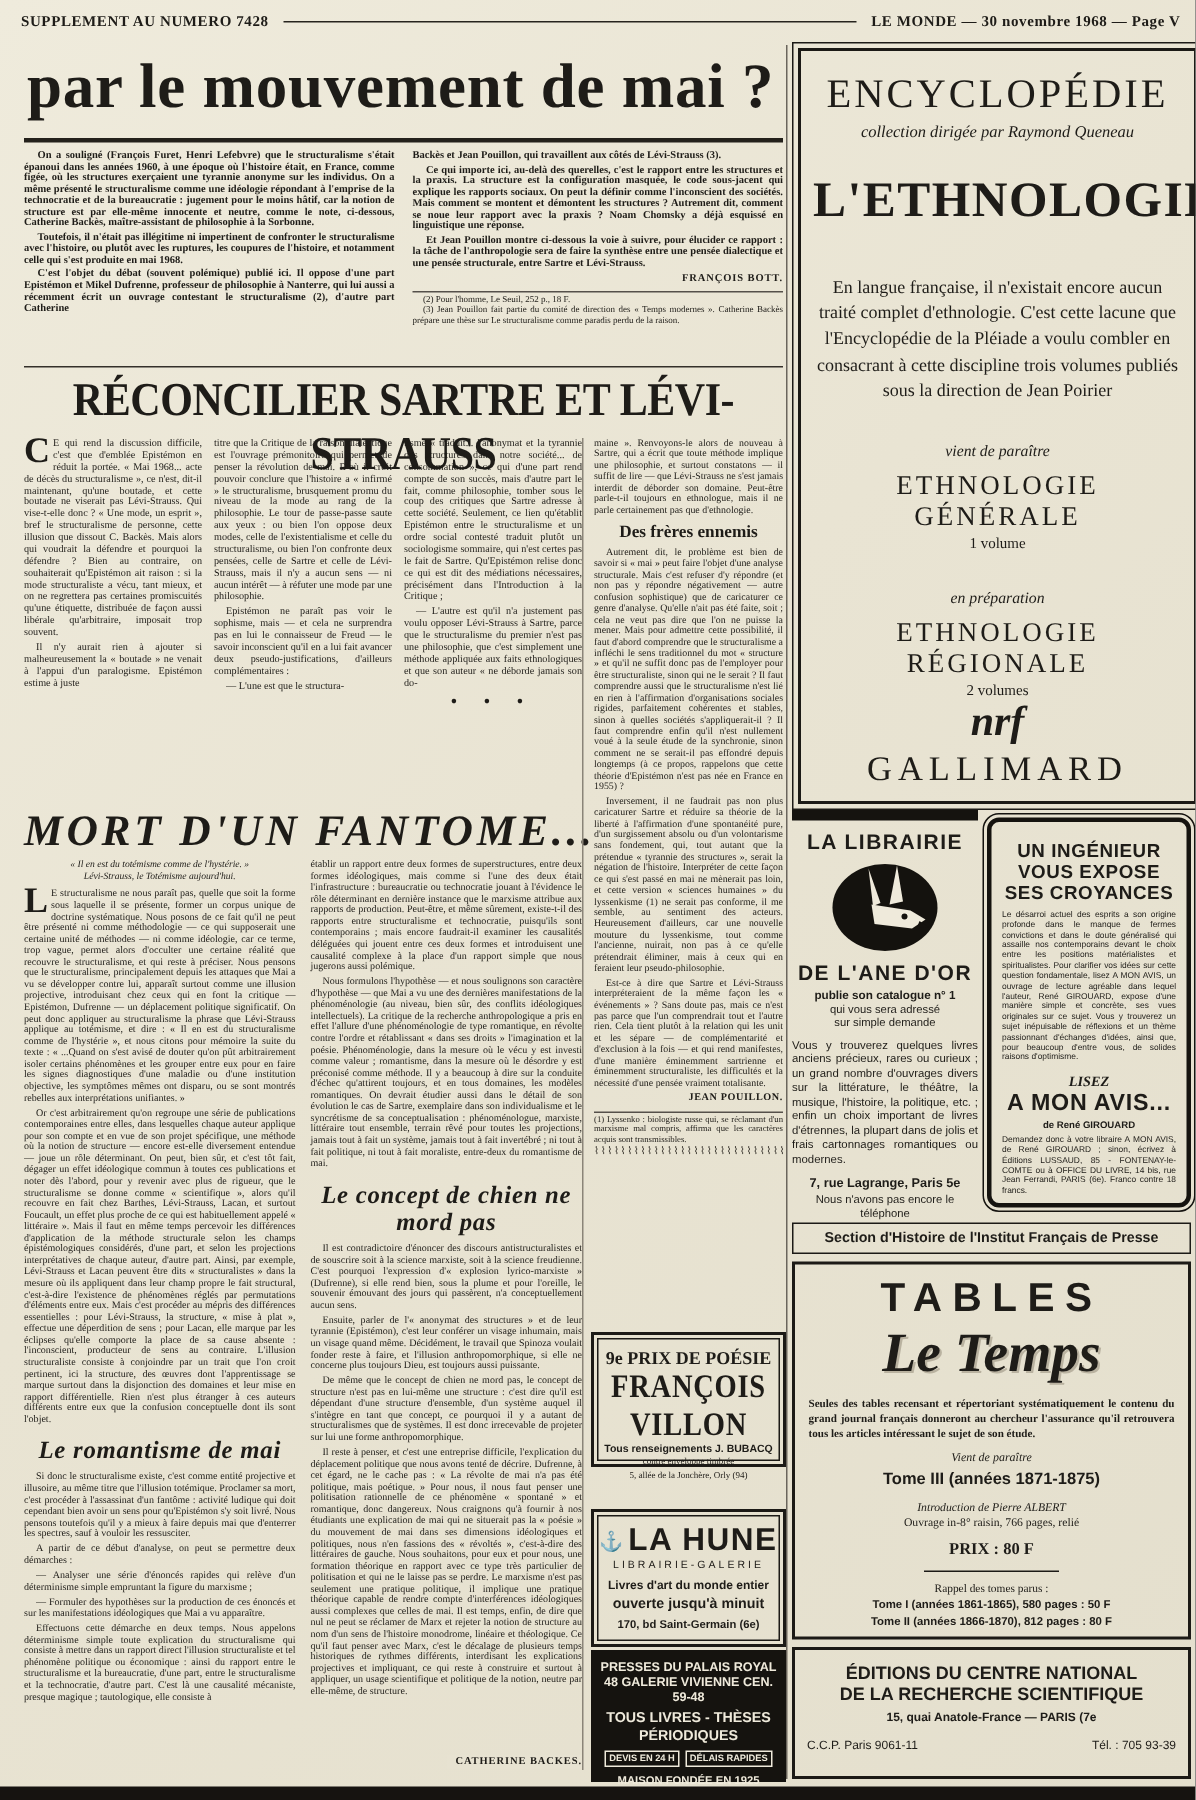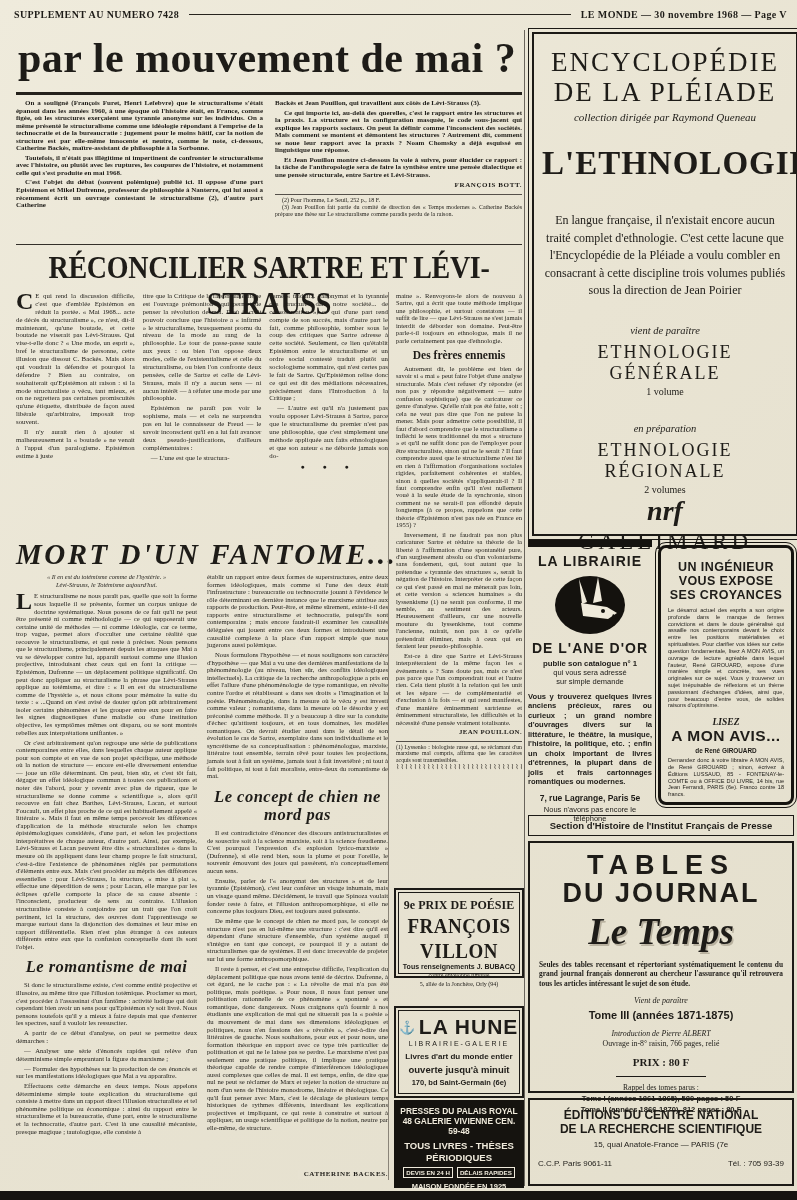--- a/index.html
+++ b/index.html
@@ -58,21 +58,21 @@
   .g-vol{font-size:10px;margin-top:2px;}
   .g-nrf{font-size:28px;font-weight:bold;font-style:italic;margin-top:auto;}
   .g-pub{font-size:23px;letter-spacing:4px;margin-top:2px;}
   
   .anedor{position:absolute;top:540px;left:528px;width:124px;height:266px;text-align:center;font-family:"Liberation Sans",sans-serif;}
   .anedor-bar{height:7px;background:#15130f;margin-bottom:6px;}
   .a-title{font-weight:bold;font-size:14px;letter-spacing:1px;}
   .a-logo{margin:5px auto 4px auto;width:74px;height:62px;}
   .a-sub1{font-weight:bold;font-size:7.8px;margin-top:3px;}
   .a-sub2{font-size:7.5px;}
-  .a-body{font-weight:bold;font-size:7.6px;line-height:1.25;text-align:justify;margin-top:6px;}
+  .a-body{font-weight:normal;font-size:7.6px;line-height:1.25;text-align:justify;margin-top:6px;}
   .a-addr{font-weight:bold;font-size:8.5px;margin-top:6px;}
   .a-note{font-size:7.5px;margin-top:2px;}
   
   .ingenieur{position:absolute;top:545px;left:658px;width:136px;height:260px;border:3px solid #15130f;border-radius:8px;outline:1px solid #15130f;outline-offset:2px;
              box-sizing:border-box;padding:12px 7px;text-align:center;font-family:"Liberation Sans",sans-serif;}
   .i-title{font-weight:bold;font-size:12.5px;line-height:1.12;letter-spacing:.4px;}
   .i-body{font-size:5.6px;line-height:1.22;text-align:justify;margin-top:5px;}
   .i-lisez{font-style:italic;font-weight:bold;font-size:9.5px;margin-top:8px;font-family:"Liberation Serif",serif;}
   .i-avis{font-weight:bold;font-size:15.5px;letter-spacing:.5px;}
   .i-auteur{font-weight:bold;font-size:6.4px;margin-top:2px;}
@@ -89,21 +89,21 @@
   .t-tome3{font-family:"Liberation Sans",sans-serif;font-weight:bold;font-size:11px;margin-top:4px;}
   .t-intro{font-style:italic;font-size:7.8px;margin-top:8px;}
   .t-ouvrage{font-size:7.8px;margin-top:1px;}
   .t-prix{font-family:Liberation Serif, serif;font-weight:bold;font-size:11px;margin-top:8px;}
   .t-hr{width:90px;border-top:1px solid #1c1a16;margin:8px auto 6px auto;}
   .t-rappel{font-size:7.6px;}
   .t-tome{font-family:"Liberation Sans",sans-serif;font-weight:bold;font-size:7.6px;margin-top:2px;}
   
   .cnrs{position:absolute;top:1098px;left:528px;width:266px;height:88px;border:2px solid #1c1a16;box-sizing:border-box;text-align:center;padding:8px 8px 4px 8px;font-family:"Liberation Sans",sans-serif;}
   .c-l1{font-weight:bold;font-size:12px;line-height:1.2;}
-  .c-l2{font-weight:normal;font-size:8px;margin-top:3px;}
+  .c-l2{font-weight:bold;font-size:8px;margin-top:3px;}
   .c-row{display:flex;justify-content:space-between;font-size:8px;margin-top:10px;text-align:right;}
   
   .villon{position:absolute;top:888px;left:394px;width:130px;height:90px;border:2px solid #1c1a16;box-sizing:border-box;padding:2px;}
   .villon-inner{border:1px solid #1c1a16;height:100%;box-sizing:border-box;text-align:center;padding-top:5px;}
   .v-l1{font-weight:bold;font-size:12px;}
   .v-l2{font-weight:bold;font-size:19px;letter-spacing:.5px;transform:scaleY(1.15);transform-origin:top;}
   .v-l3{font-family:"Liberation Sans",sans-serif;font-weight:bold;font-size:7px;margin-top:6px;}
   .v-l4{font-size:6px;margin-top:2px;line-height:1.2;}
   .hune{position:absolute;top:1006px;left:394px;width:130px;height:92px;border:2px solid #1c1a16;box-sizing:border-box;padding:2px;}
   .hune-inner{border:1px solid #1c1a16;height:100%;box-sizing:border-box;text-align:center;padding-top:4px;font-family:"Liberation Sans",sans-serif;}
@@ -214,21 +214,20 @@
       <div class="wavy">⌇⌇⌇⌇⌇⌇⌇⌇⌇⌇⌇⌇⌇⌇⌇⌇⌇⌇⌇⌇⌇⌇⌇⌇⌇⌇⌇⌇⌇⌇⌇⌇⌇⌇⌇⌇⌇⌇</div>
     </div>
   </div>
 
   <div class="vrule-main"></div>
   <div class="vrule-col4"></div>
 
   <div class="gallimard">
     <div class="gallimard-inner">
       <div class="g-title">ENCYCLOPÉDIE</div>
-      <div class="g-title">DE LA PLÉIADE</div>
       <div class="g-collection">collection dirigée par Raymond Queneau</div>
       <div class="g-ethno">L'ETHNOLOGIE</div>
       <div class="g-body">En langue française, il n'existait encore aucun traité complet d'ethnologie. C'est cette lacune que l'Encyclopédie de la Pléiade a voulu combler en consacrant à cette discipline trois volumes publiés sous la direction de Jean Poirier</div>
       <div class="g-label">vient de paraître</div>
       <div class="g-book">ETHNOLOGIE GÉNÉRALE</div>
       <div class="g-vol">1 volume</div>
       <div class="g-label">en préparation</div>
       <div class="g-book">ETHNOLOGIE RÉGIONALE</div>
       <div class="g-vol">2 volumes</div>
       <div class="g-nrf">nrf</div>
@@ -265,21 +264,20 @@
     <div class="i-body">Le désarroi actuel des esprits a son origine profonde dans le manque de fermes convictions et dans le doute généralisé qui assaille nos contemporains devant le choix entre les positions matérialistes et spiritualistes. Pour clarifier vos idées sur cette question fondamentale, lisez A MON AVIS, un ouvrage de lecture agréable dans lequel l'auteur, René GIROUARD, expose d'une manière simple et concrète, ses vues originales sur ce sujet. Vous y trouverez un sujet inépuisable de réflexions et un thème passionnant d'échanges d'idées, ainsi que, pour beaucoup d'entre vous, de solides raisons d'optimisme.</div>
     <div class="i-lisez">LISEZ</div>
     <div class="i-avis">A MON AVIS...</div>
     <div class="i-auteur">de René GIROUARD</div>
     <div class="i-outro">Demandez donc à votre libraire A MON AVIS, de René GIROUARD ; sinon, écrivez à Éditions LUSSAUD, 85 - FONTENAY-le-COMTE ou à OFFICE DU LIVRE, 14 bis, rue Jean Ferrandi, PARIS (6e). Franco contre 18 francs.</div>
   </div>
 
   <div class="section-strip">Section d'Histoire de l'Institut Français de Presse</div>
   <div class="tables">
     <div class="t-title1">TABLES</div>
-    <div class="t-title2">DU JOURNAL</div>
     <div class="t-temps">Le Temps</div>
     <div class="t-body">Seules des tables recensant et répertoriant systématiquement le contenu du grand journal français donneront au chercheur l'assurance qu'il retrouvera tous les articles intéressant le sujet de son étude.</div>
     <div class="t-vient">Vient de paraître</div>
     <div class="t-tome3">Tome III (années 1871-1875)</div>
     <div class="t-intro">Introduction de Pierre ALBERT</div>
     <div class="t-ouvrage">Ouvrage in-8° raisin, 766 pages, relié</div>
     <div class="t-prix">PRIX : 80 F</div>
     <div class="t-hr"></div>
     <div class="t-rappel">Rappel des tomes parus :</div>
     <div class="t-tome">Tome I (années 1861-1865), 580 pages : 50 F</div>

